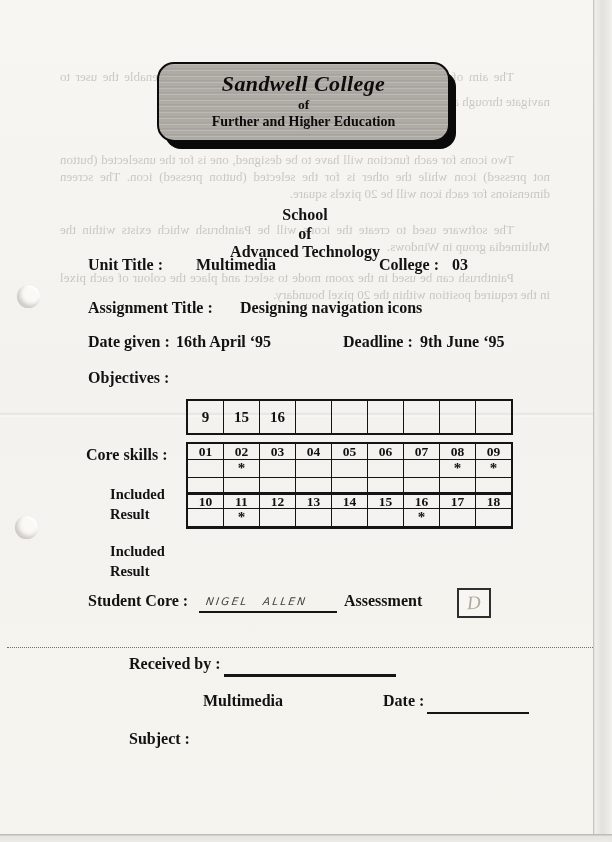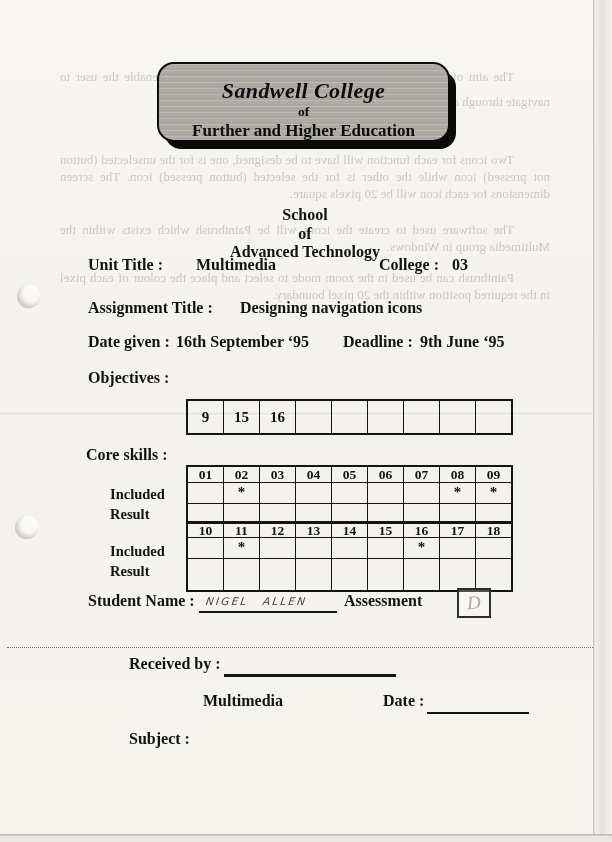--- a/index.html
+++ b/index.html
@@ -32,23 +32,23 @@
   
   .college { position:absolute; left:157px; top:62px; width:293px; height:80px; z-index:3;
              border:2.5px solid #0b0b0b; border-radius:17px;
              box-shadow:7px 8px 0 -1px #0a0a0a;
              background-color:#b4b1ab;
              background-image:repeating-linear-gradient(180deg,
                 rgba(255,255,255,.22) 0px, rgba(255,255,255,0) 1px,
                 rgba(0,0,0,.07) 2px,  rgba(0,0,0,0) 3px,
                 rgba(0,0,0,.10) 5px,  rgba(0,0,0,0) 6px);
              text-align:center; color:#0c0c0c; }
-  .college .t1 { font-style:italic; font-weight:bold; font-size:22px; margin-top:14px; letter-spacing:.4px;text-align:center; }
+  .college .t1 { font-style:italic; font-weight:bold; font-size:22px; margin-top:7px; letter-spacing:.4px;text-align:center; }
   .college .t2 { font-weight:bold; font-size:13.5px; }
-  .college .t3 { font-weight:bold; font-size:17px; margin-top:1px; }
+  .college .t3 { font-weight:bold; font-size:14px; margin-top:1px; }
 
   .school { position:absolute; left:0; top:182px; width:610px; text-align:center;
             font-weight:bold; font-size:16px; line-height:18.5px;margin-top:24px; }
 
   .lbl { position:absolute; font-weight:bold; font-size:16px; white-space:nowrap; }
   .sub { font-size:14.5px; }
 
   .unit-label      { left:88px;  top:256px; }
   .unit-value      { left:196px; top:256px; }
   .number-label    { left:379px; top:256px; }
@@ -75,21 +75,21 @@
   
   .grid { position:absolute; display:flex; flex-direction:column; }
   .grow { display:flex; }
   .gcell { flex:1; display:flex; align-items:center; justify-content:center; font-weight:bold; }
 
   .obj { left:186px; top:399px; width:327px; height:36px; border:2.2px solid #141414; }
   .obj .grow { flex:1; }
   .obj .gcell { border-right:1.8px solid #141414; font-size:15px; }
   .obj .gcell:last-child { border-right:none; }
 
-  .core { left:186px; top:465px; width:327px; height:127px; border:2.4px solid #141414; }
+  .core { left:186px; top:442px; width:327px; height:87px; border:2.4px solid #141414; }
   .core .grow { border-bottom:1.4px solid #141414; }
   .core .grow:last-child { border-bottom:none; }
   .core .grow:nth-child(1), .core .grow:nth-child(4) { height:16px; font-size:13.5px; }
   .core .grow:nth-child(2), .core .grow:nth-child(5) { height:20.5px; font-size:15px; }
   .core .grow:nth-child(3) { height:18.5px; }
   .core .grow:nth-child(6) { flex:1; }
   .core .grow:nth-child(4) { border-top:2.2px solid #141414; }
   .core .gcell { border-right:1.4px solid #141414; }
   .core .gcell:last-child { border-right:none; }
 
@@ -151,21 +151,21 @@
 
     <span class="lbl unit-label">Unit Title :</span>
     <span class="lbl unit-value">Multimedia</span>
     <span class="lbl number-label">College :</span>
     <span class="lbl number-value">03</span>
 
     <span class="lbl assign-label">Assignment Title :</span>
     <span class="lbl assign-value">Designing navigation icons</span>
 
     <span class="lbl dategiven-label">Date given :</span>
-    <span class="lbl dategiven-value">16th September ‘95</span>
+    <span class="lbl dategiven-value">16th April ‘95</span>
     <span class="lbl deadline-label">Deadline :</span>
     <span class="lbl deadline-value">9th June ‘95</span>
 
     <span class="lbl objectives-label">Objectives :</span>
     <div class="grid obj">
         <div class="grow">
           <div class="gcell">9</div>
           <div class="gcell">15</div>
           <div class="gcell">16</div>
           <div class="gcell"></div>
@@ -244,21 +244,21 @@
           <div class="gcell"></div>
           <div class="gcell"></div>
           <div class="gcell"></div>
           <div class="gcell"></div>
           <div class="gcell"></div>
           <div class="gcell"></div>
           <div class="gcell"></div>
         </div>
       </div>
 
-    <span class="lbl student-label">Student Name :</span>
+    <span class="lbl student-label">Student Core :</span>
     <span class="handwriting student-name">NIGEL ALLEN</span>
     <div class="uline name-underline"></div>
     <span class="lbl assessment-label">Assessment</span>
     <div class="grade-box">
       <span class="grade">D</span>
     </div>
 
     <div class="divider"></div>
 
     <span class="lbl received-label">Received by :</span>

